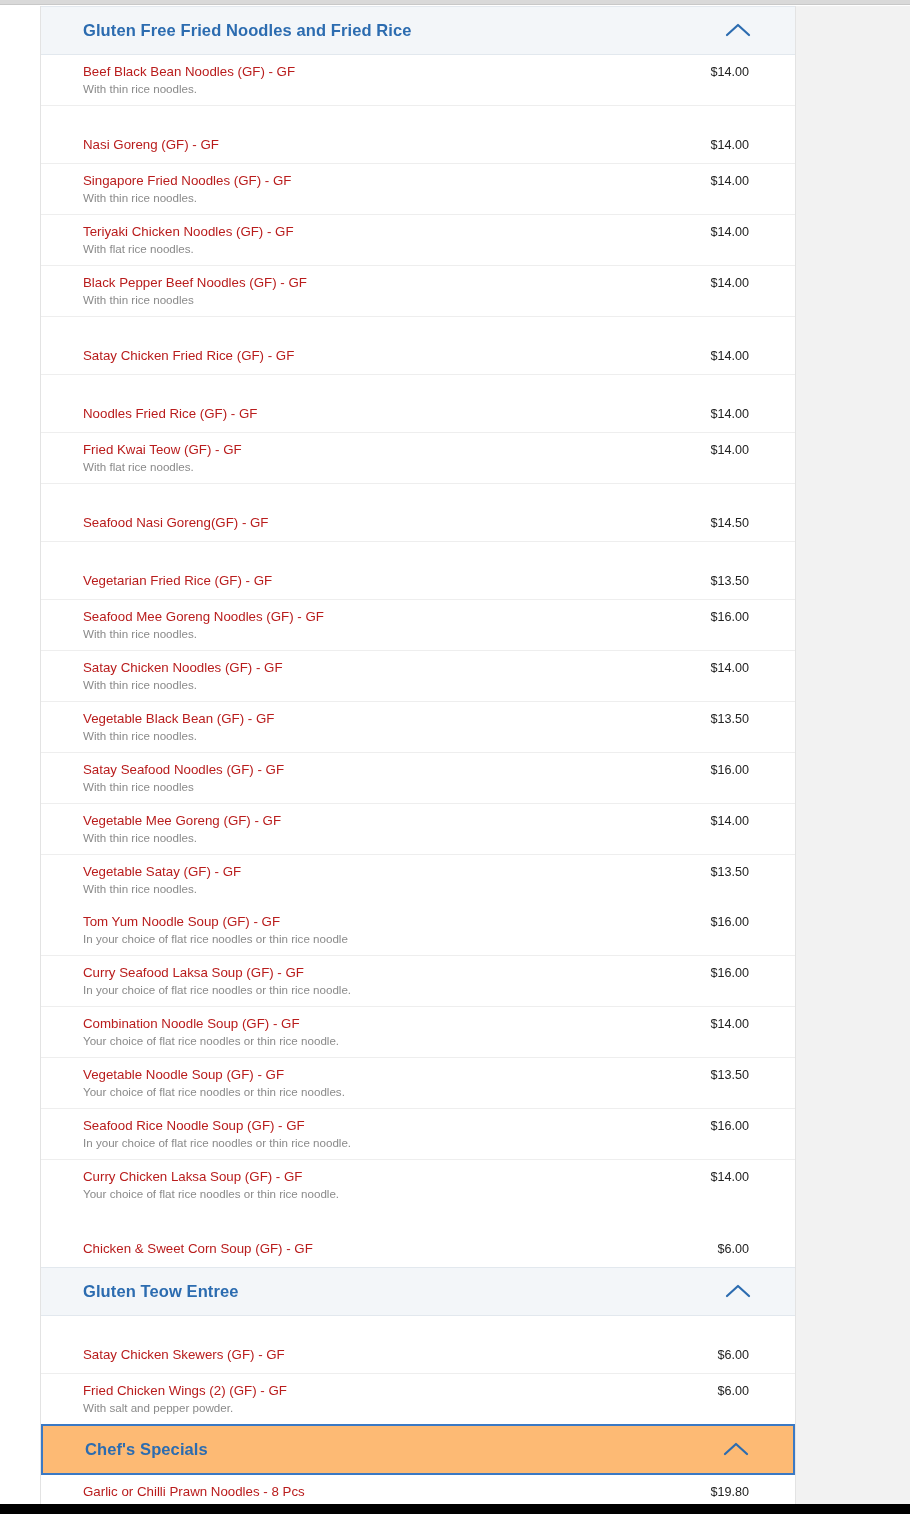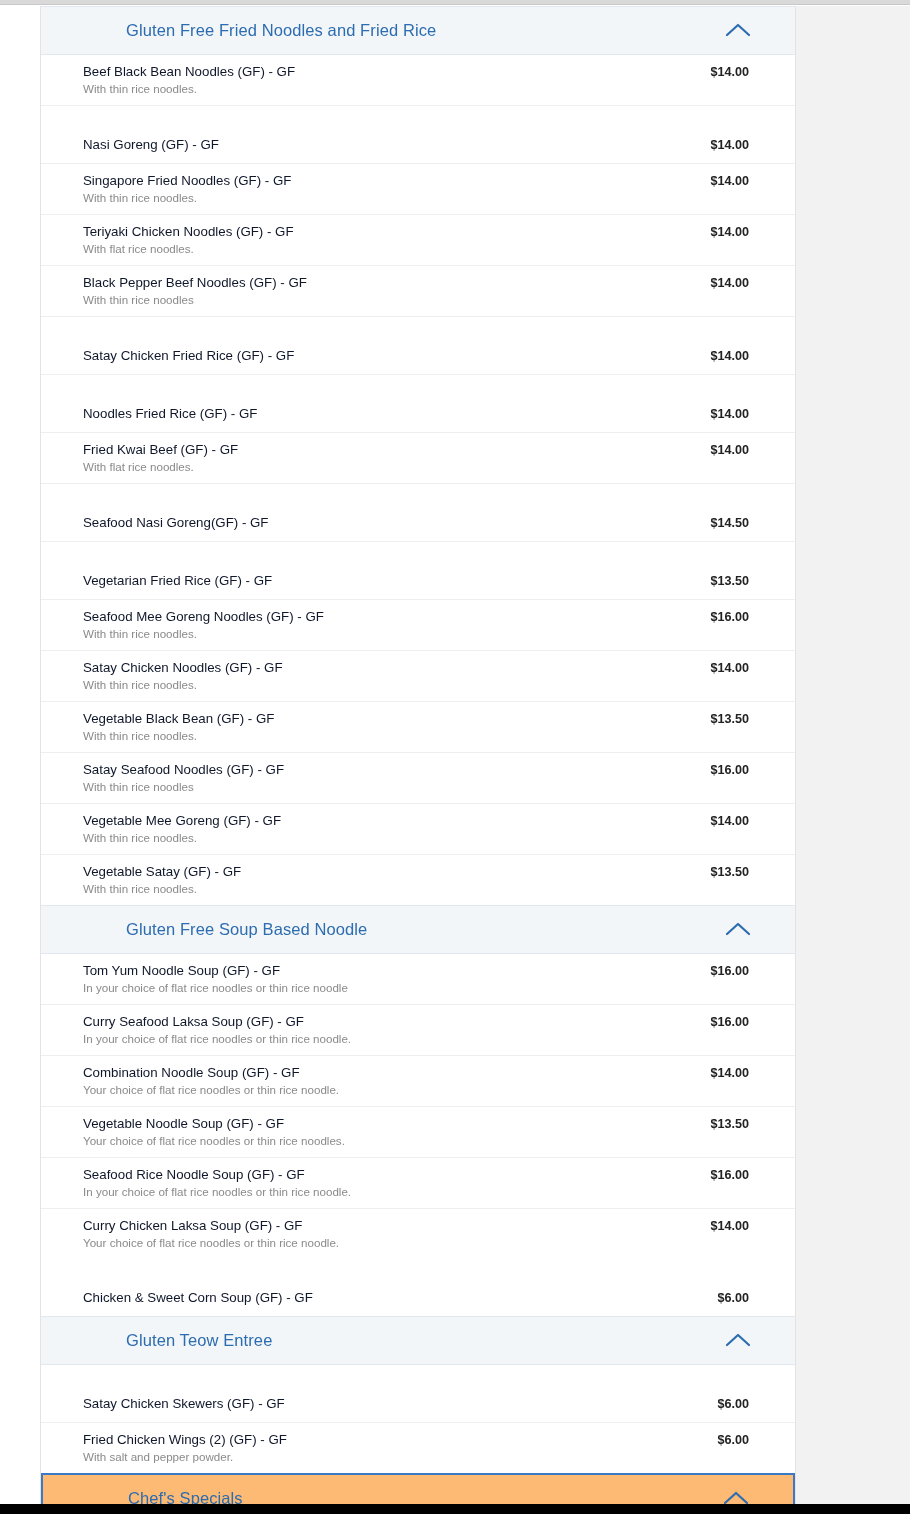--- a/index.html
+++ b/index.html
@@ -70,23 +70,22 @@
     padding: 14px 22px 14px 42px;
     min-height: 42px;
   }
   .section-header.highlight {
     border: 2px solid #3b79c4;
     background: #fdba74;
   }
   .section-title {
     color: #2c6cb0;
     font-size: 16.5px;
-    font-weight: normal;
+    font-weight: bold;
     letter-spacing: 0.1px;
-    margin-left: 43px;
   }
   .chevron {
     width: 26px;
     height: 18px;
     position: relative;
     flex: 0 0 auto;
     margin-right: 22px;
   }
   .chevron svg { display: block; }
 
@@ -95,28 +94,28 @@
     padding: 8px 22px 8px 42px;
     border-bottom: 1px solid #eeeeee;
   }
   .item:last-child { border-bottom: none; }
   .item-row {
     display: flex;
     align-items: baseline;
     justify-content: space-between;
   }
   .item-name {
-    color: #0f172a;
+    color: #b91c1c;
     font-size: 13.3px;
     line-height: 18px;
   }
   .item-price {
     color: #222222;
     font-size: 12.6px;
-    font-weight: bold;
+    font-weight: normal;
     white-space: nowrap;
     margin-left: 18px;
     min-width: 56px;
     text-align: right;
     margin-right: 24px;
   }
   .item-desc {
     color: #8a8a8a;
     font-size: 11.6px;
     line-height: 16px;
@@ -184,21 +183,21 @@
           </div>
         </div>
         <div class="item no-desc">
           <div class="item-row">
             <span class="item-name">Noodles Fried Rice (GF) - GF</span>
             <span class="item-price">$14.00</span>
           </div>
         </div>
         <div class="item">
           <div class="item-row">
-            <span class="item-name">Fried Kwai Beef (GF) - GF</span>
+            <span class="item-name">Fried Kwai Teow (GF) - GF</span>
             <span class="item-price">$14.00</span>
           </div>
           <div class="item-desc">With flat rice noodles.</div>
         </div>
         <div class="item no-desc">
           <div class="item-row">
             <span class="item-name">Seafood Nasi Goreng(GF) - GF</span>
             <span class="item-price">$14.50</span>
           </div>
         </div>
@@ -245,28 +244,20 @@
         </div>
         <div class="item">
           <div class="item-row">
             <span class="item-name">Vegetable Satay (GF) - GF</span>
             <span class="item-price">$13.50</span>
           </div>
           <div class="item-desc">With thin rice noodles.</div>
         </div>
       </div>
       <div class="section">
-        <div class="section-header">
-          <span class="section-title">Gluten Free Soup Based Noodle</span>
-          <span class="chevron">
-            <svg width="26" height="16" viewBox="0 0 26 16" fill="none" xmlns="http://www.w3.org/2000/svg">
-              <path d="M2 13 L13 3 L24 13" stroke="#2c6cb0" stroke-width="2.2" stroke-linecap="round" stroke-linejoin="round"></path>
-            </svg>
-          </span>
-        </div>
         <div class="item">
           <div class="item-row">
             <span class="item-name">Tom Yum Noodle Soup (GF) - GF</span>
             <span class="item-price">$16.00</span>
           </div>
           <div class="item-desc">In your choice of flat rice noodles or thin rice noodle</div>
         </div>
         <div class="item">
           <div class="item-row">
             <span class="item-name">Curry Seafood Laksa Soup (GF) - GF</span>

